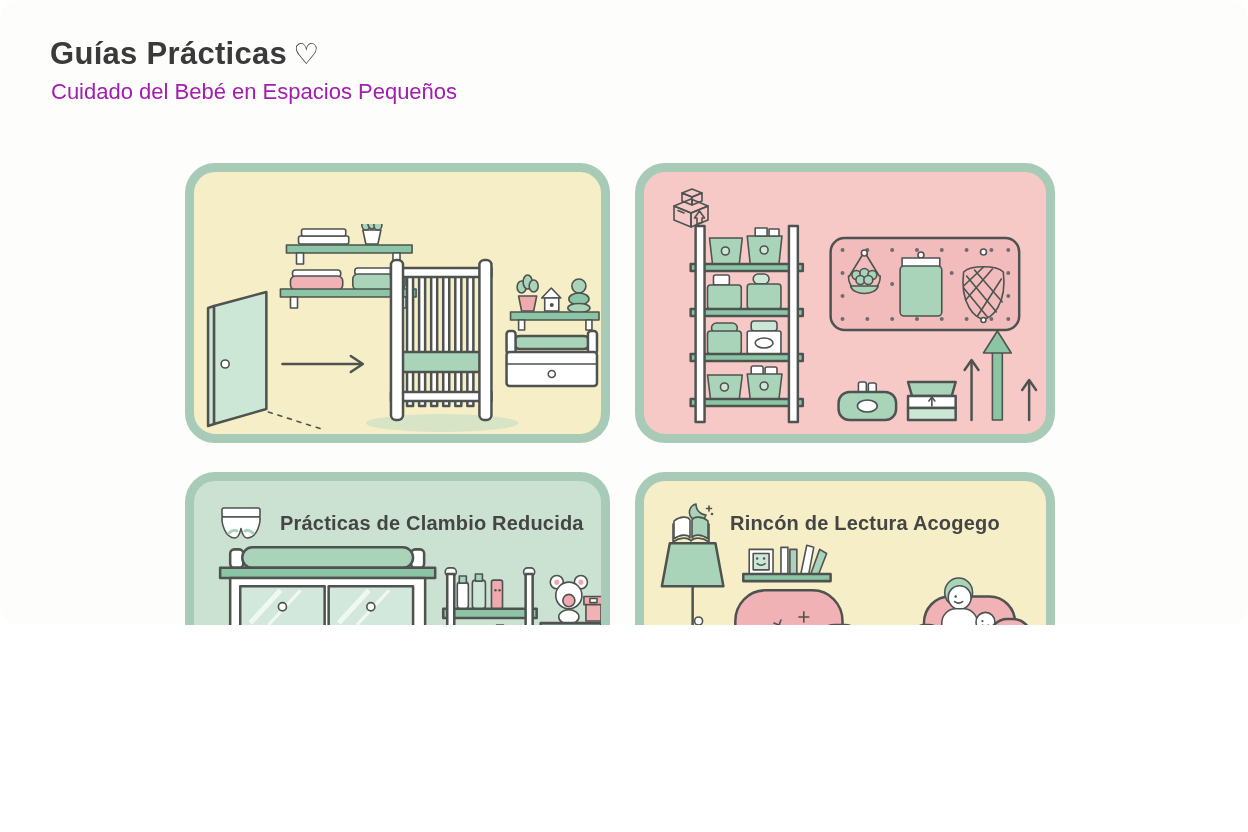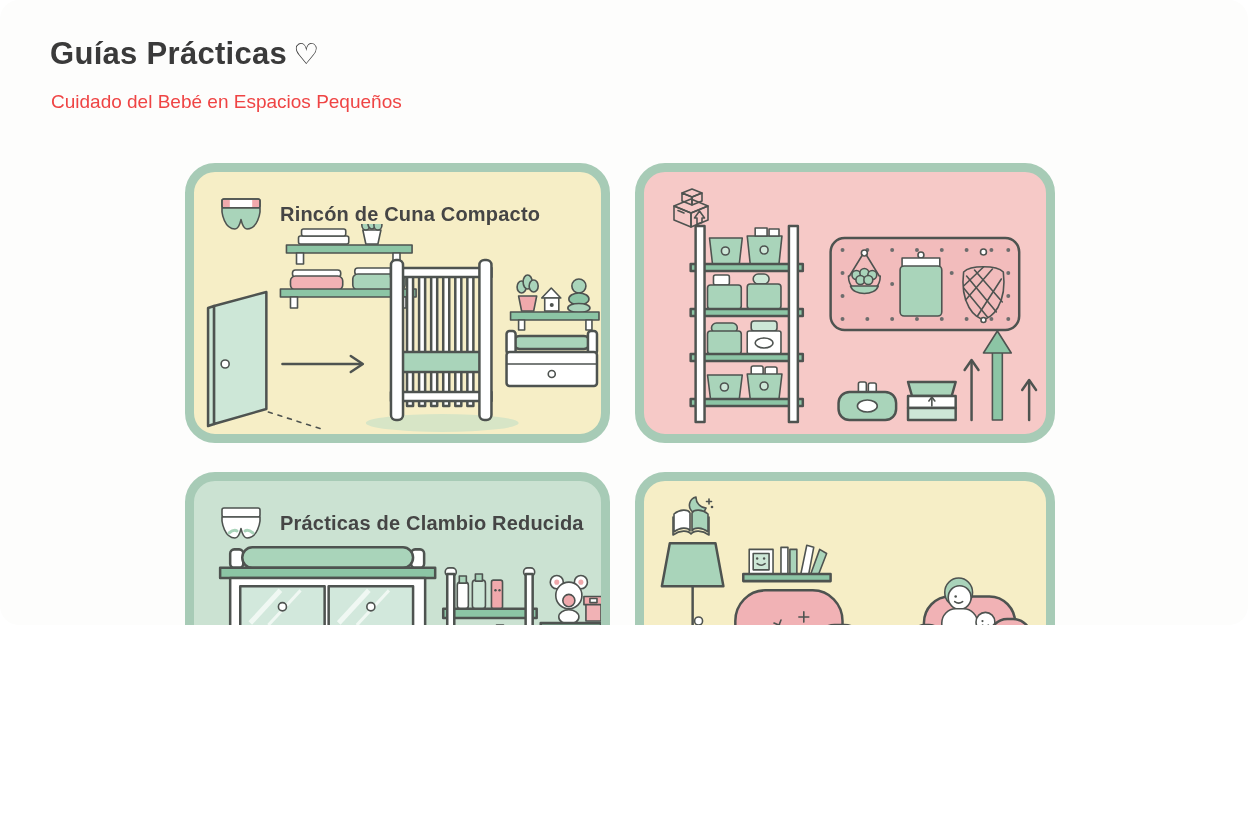--- a/index.html
+++ b/index.html
@@ -1,21 +1,21 @@
 <!DOCTYPE html>
 <html><head>
 <meta charset="utf-8">
 <style>
   html,body{margin:0;padding:0;background:#ffffff;}
   .canvas{position:relative;width:1248px;height:625px;background:#fdfdfc;overflow:hidden;
           font-family:"Liberation Sans",sans-serif;border-radius:19px;}
   .page-header{position:absolute;left:50px;top:36px;}
   .page-title{margin:0;font-size:31px;font-weight:bold;color:#3a3a3a;letter-spacing:.3px;}
   .heart{font-weight:normal;font-size:29px;color:#3a3a3a;margin-left:6px;}
-  .page-subtitle{margin:19px 0 0 1px;font-size:19px;color:#ef4444;}
+  .page-subtitle{margin:7px 0 0 1px;font-size:22px;color:#a21caf;}
   .grid{position:absolute;left:185px;top:163px;display:grid;
         grid-template-columns:425px 420px;grid-template-rows:280px 285px;
         column-gap:25px;row-gap:29px;}
   .card{position:relative;box-sizing:border-box;border:9px solid #a7cbb6;border-radius:30px;overflow:hidden;}
   .card--cream{background:#f6eec6;}
   .card--pink{background:#f6c9c7;}
   .card--green{background:#cbe2d2;}
   .card-header{position:absolute;top:14px;left:24px;display:flex;align-items:center;gap:16px;z-index:2;}
   .card-icon{width:46px;height:42px;flex:0 0 auto;}
   .card-title{font-size:20px;font-weight:bold;color:#454545;letter-spacing:.2px;}
@@ -41,30 +41,20 @@
 <div class="canvas">
 
   <div class="page-header">
     <h1 class="page-title"><span>Guías Prácticas</span><span class="heart">♡</span></h1>
     <p class="page-subtitle">Cuidado del Bebé en Espacios Pequeños</p>
   </div>
 
   <div class="grid">
 
     <section class="card card--cream">
-      <div class="card-header">
-        <svg class="card-icon" viewBox="0 0 46 42">
-          <rect class="f-w o1" x="4" y="6" width="38" height="9" rx="2"></rect>
-          <rect class="f-pp" x="4.8" y="7" width="7" height="7"></rect>
-          <rect class="f-pp" x="34.2" y="7" width="7" height="7"></rect>
-          <rect class="o1 nf" x="4" y="6" width="38" height="9" rx="2"></rect>
-          <path class="f-g o1" d="M4,15 H42 V19 C42,19 40,36 29,36 C25,36 23.8,30 23,26.5 C22.2,30 21,36 17,36 C6,36 4,19 4,19 Z"></path>
-        </svg>
-        <h2 class="card-title">Rincón de Cuna Compacto</h2>
-      </div>
       <div class="illus">
         <svg viewBox="0 0 405 210" preserveAspectRatio="none">
 
           <ellipse cx="247" cy="199" rx="76" ry="9" fill="#d7e5c6"></ellipse>
 
           <g>
             <polygon class="f-gl o" points="14,84 20,82 20,200 14,202"></polygon>
             <polygon class="f-gl o" points="20,82 72,68 72,185 20,200"></polygon>
             <circle class="f-w o1" cx="31" cy="140" r="4"></circle>
             <line class="o1" x1="74" y1="188" x2="130" y2="206" stroke-dasharray="4,6"></line>
@@ -376,20 +366,21 @@
       <div class="card-header">
         <svg class="card-icon" viewBox="0 0 46 42">
           <path class="f-g o1" d="M28,2 a8.5,8.5 0 1,0 10,11 a10.5,10.5 0 0,1 -10,-11 Z"></path>
           <line class="o1" x1="41" y1="4" x2="41" y2="9"></line>
             <line class="o1" x1="38.5" y1="6.5" x2="43.5" y2="6.5"></line>
           <circle cx="44" cy="12" r="1.3" fill="#4e5350"></circle>
           <path class="o1" d="M5,22 L5,40 C12,35 20,35 23,39 C26,35 34,35 41,40 L41,22" fill="#e9e9e9"></path>
           <path class="f-w o1" d="M6,19 C12,14 20,14 22,18 L22,36 C20,32 12,32 6,37 Z"></path>
           <path class="f-g o1" d="M40,19 C34,14 26,14 24,18 L24,36 C26,32 34,32 40,37 Z"></path>
         </svg>
+        <h2 class="card-title">Rincón de Lectura Acogego</h2>
       </div>
       <div class="illus">
         <svg viewBox="0 0 405 210" preserveAspectRatio="none">
 
           <g>
             <line class="o" x1="49" y1="52" x2="49" y2="158"></line>
             <polygon class="f-g o" points="26,10 72,10 80,52 18,52"></polygon>
             <circle class="f-w o1" cx="55" cy="86" r="4"></circle>
             <rect class="f-w o" x="29" y="158" width="40" height="9" rx="4"></rect>
           </g>

